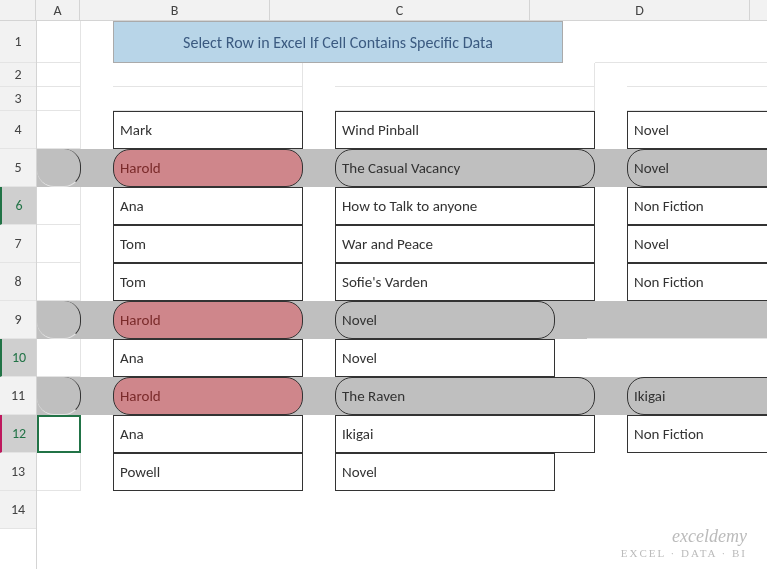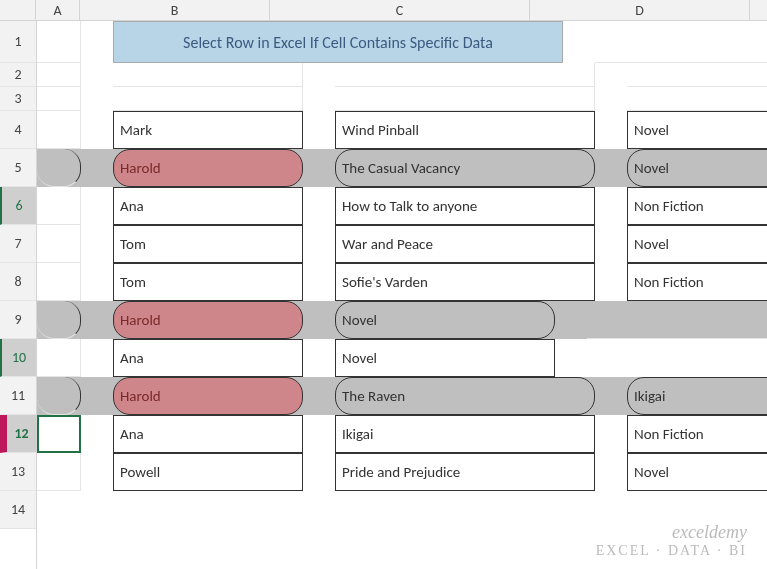--- a/index.html
+++ b/index.html
@@ -64,22 +64,22 @@
       font-size: 14px;
     }
     .row-headers .row-label.selected {
       background: #cfcfcf;
       color: #217346;
       border-left: 2px solid #217346;
     }
     .row-headers .row-label.active {
       background: #cfcfcf;
       color: #217346;
-      border-left: 7px solid #be185d;
-      font-weight: bold;
+      border-left: 2px solid #be185d;
+      font-weight: normal;
     }
     .cells {
       position: relative;
       flex: 1;
     }
     .row {
       display: flex;
       position: relative;
       gap: 32px;
     }
@@ -150,21 +150,21 @@
       bottom: 10px;
       right: 20px;
       font-family: Georgia, serif;
       color: #bbb;
       text-align: right;
       font-size: 18px;
       font-style: italic;
       margin-top: 8px;
     }
     .watermark .sub {
-      font-size: 14px;
+      font-size: 11px;
       letter-spacing: 2px;
       font-style: normal;
     }
     .row.selected-row {
       background: #bfbfbf;
     }
     .extra-overflow {
       flex: 1;
       border-bottom: 1px solid #e4e4e4;
     }
@@ -276,21 +276,20 @@
       </div>
       <div class="row row-data">
         <div class="cell col-a"></div>
         <div class="cell data-cell col-b">Ana</div>
         <div class="cell data-cell col-c">Ikigai</div>
         <div class="cell data-cell col-d">Non Fiction</div>
       </div>
       <div class="row row-data">
         <div class="cell col-a"></div>
         <div class="cell data-cell col-b">Powell</div>
-        <div class="cell data-cell col-c">Pride and Prejudice</div>
         <div class="cell data-cell col-d">Novel</div>
       </div>
 
       <div class="active-cell-indicator" style="left:0px; top:394px; width:44px; height:38px;"></div>
     </div>
   </div>
 </div>
 
 <div class="watermark">
   <div>exceldemy</div>

